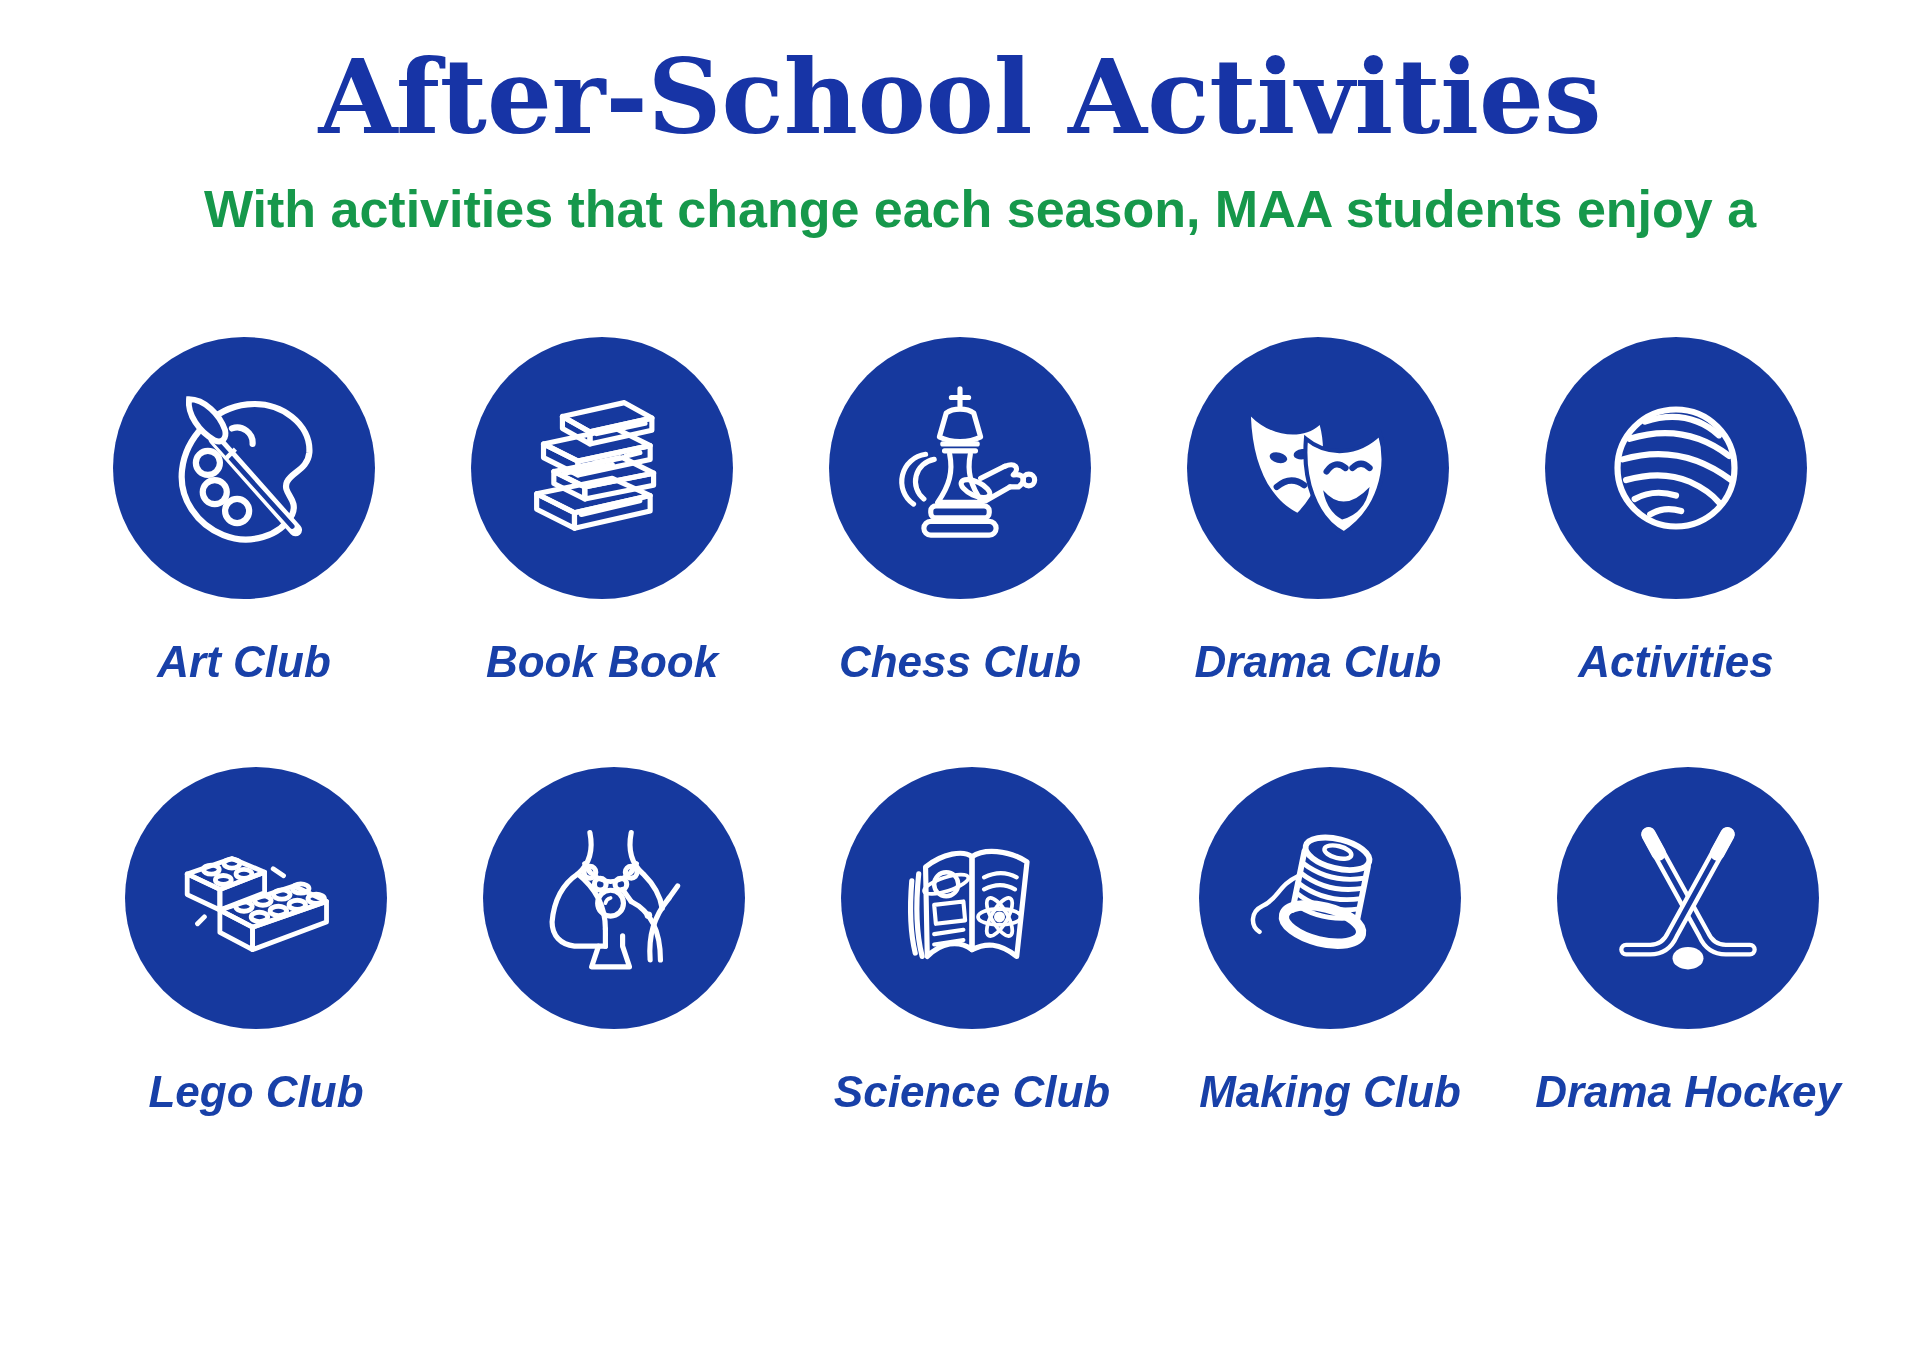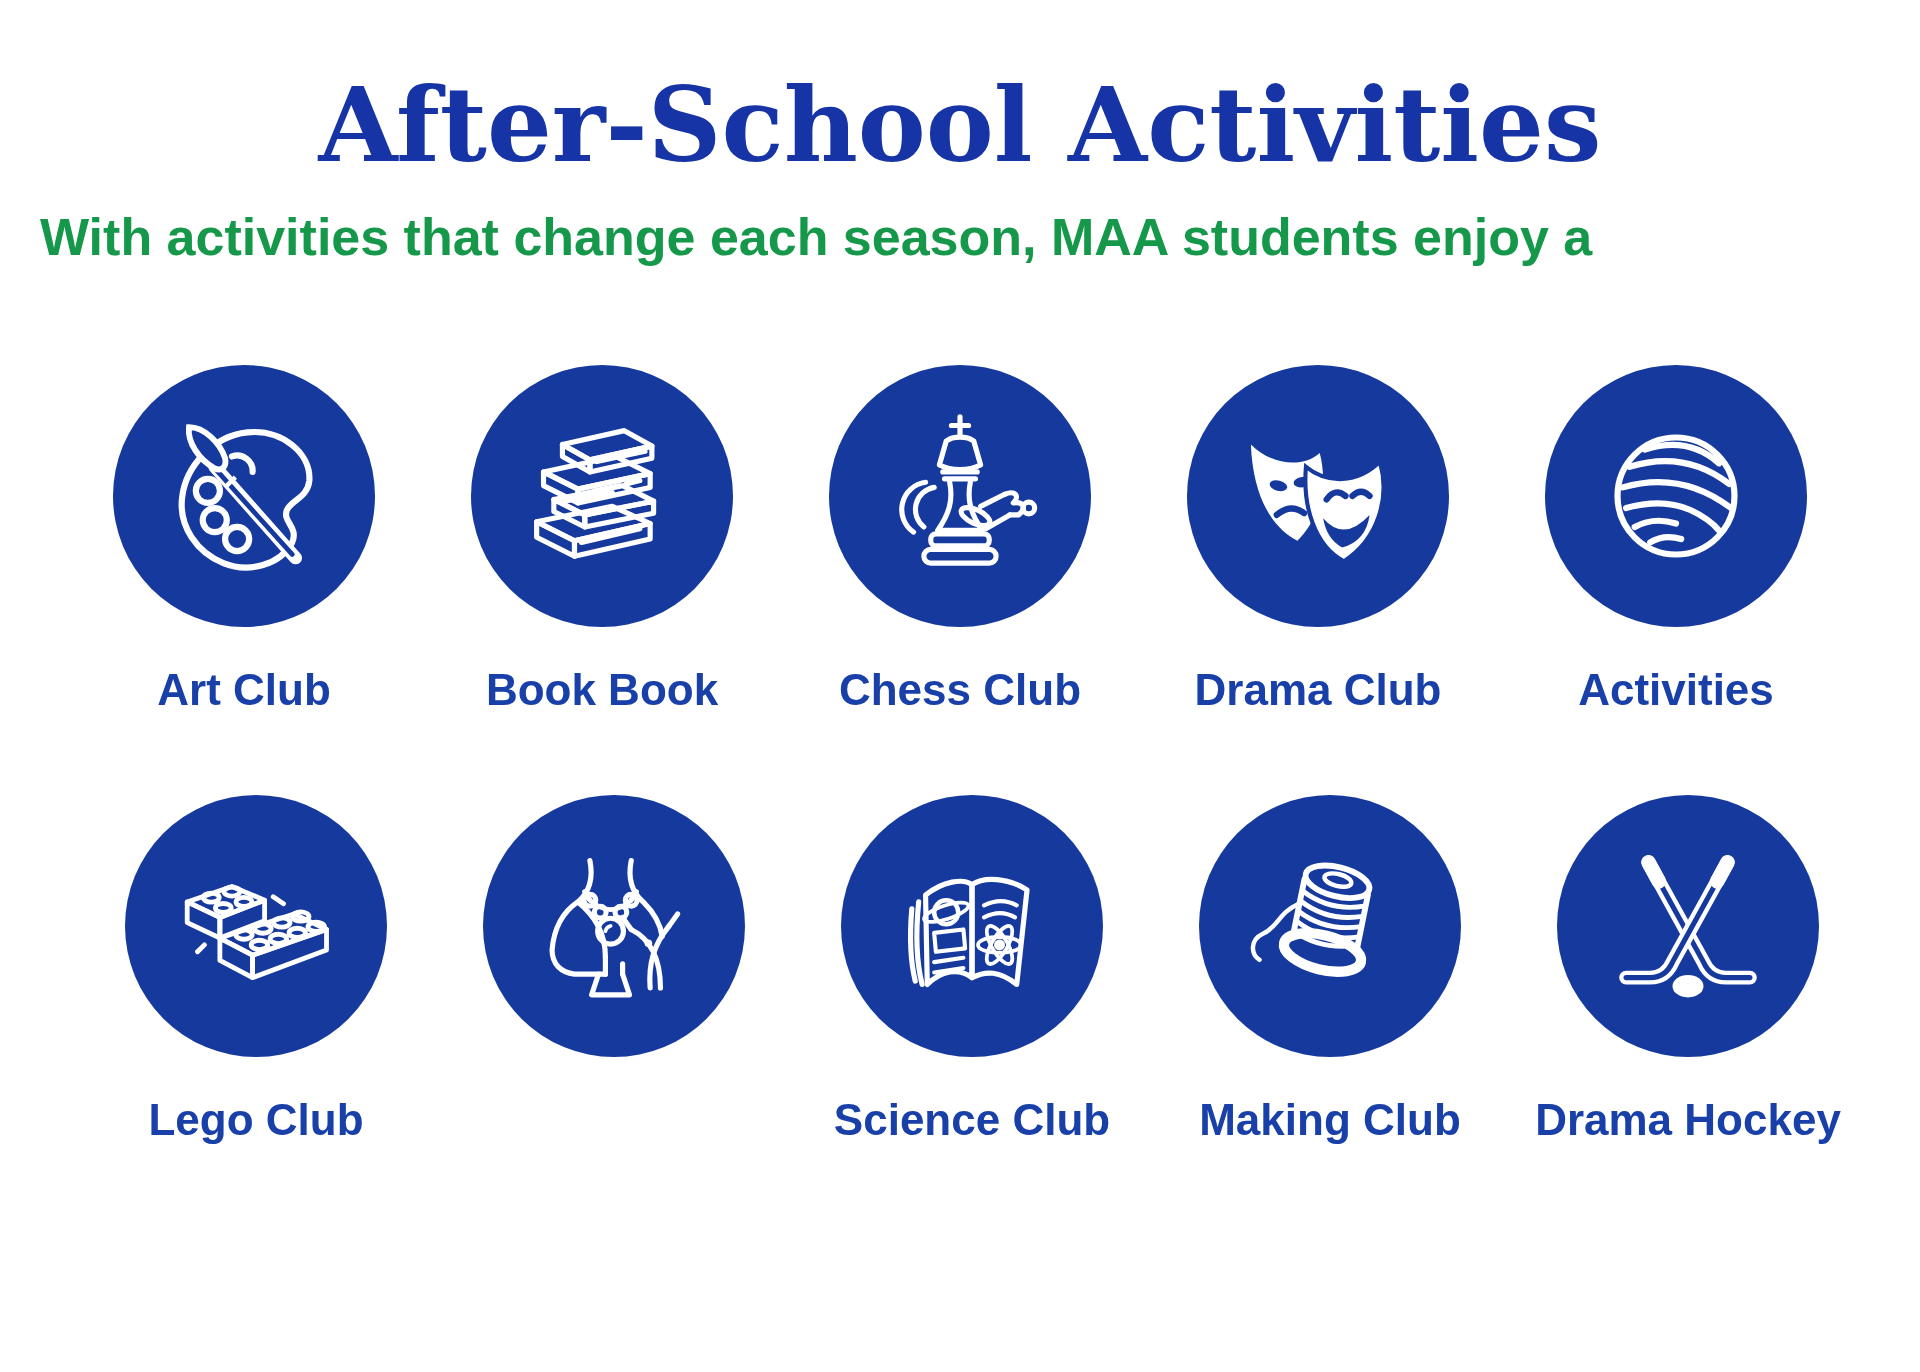--- a/index.html
+++ b/index.html
@@ -1,38 +1,38 @@
 <!DOCTYPE html>
 <html><head>
 <meta charset="utf-8">
 <style>
   * { margin: 0; padding: 0; box-sizing: border-box; }
   html, body { width: 1920px; height: 1372px; background: #ffffff; overflow: hidden; }
   body { font-family: "Liberation Sans", sans-serif; }
 
   .title {
-    margin-top: 62px;
+    margin-top: 34px;
     text-align: center;
     font-family: "DejaVu Serif", serif;
     font-weight: 700;
     font-size: 102px;
     line-height: 1.25;
     color: #1734A6;
     letter-spacing: 0px;
   }
   .subtitle {
     margin-top: 12px;
-    text-align: left;
+    text-align: center;
     font-weight: 700;
     font-size: 52px;
     line-height: 1.38;
     color: #16984B;
     padding-left: 40px;
   }
-  .grid { margin-top: 92px; }
+  .grid { margin-top: 92px; font-style: italic; }
   .row { display: flex; justify-content: center; }
   .row + .row { margin-top: 80px; padding-left: 24px; }
   .tile { width: 358px; display: flex; flex-direction: column; align-items: center; }
   .circle {
     width: 262px; height: 262px; border-radius: 50%;
     background: #16399E;
     display: flex; align-items: center; justify-content: center;
   }
   .icon { width: 172px; height: 172px; display: block; }
   .label {

